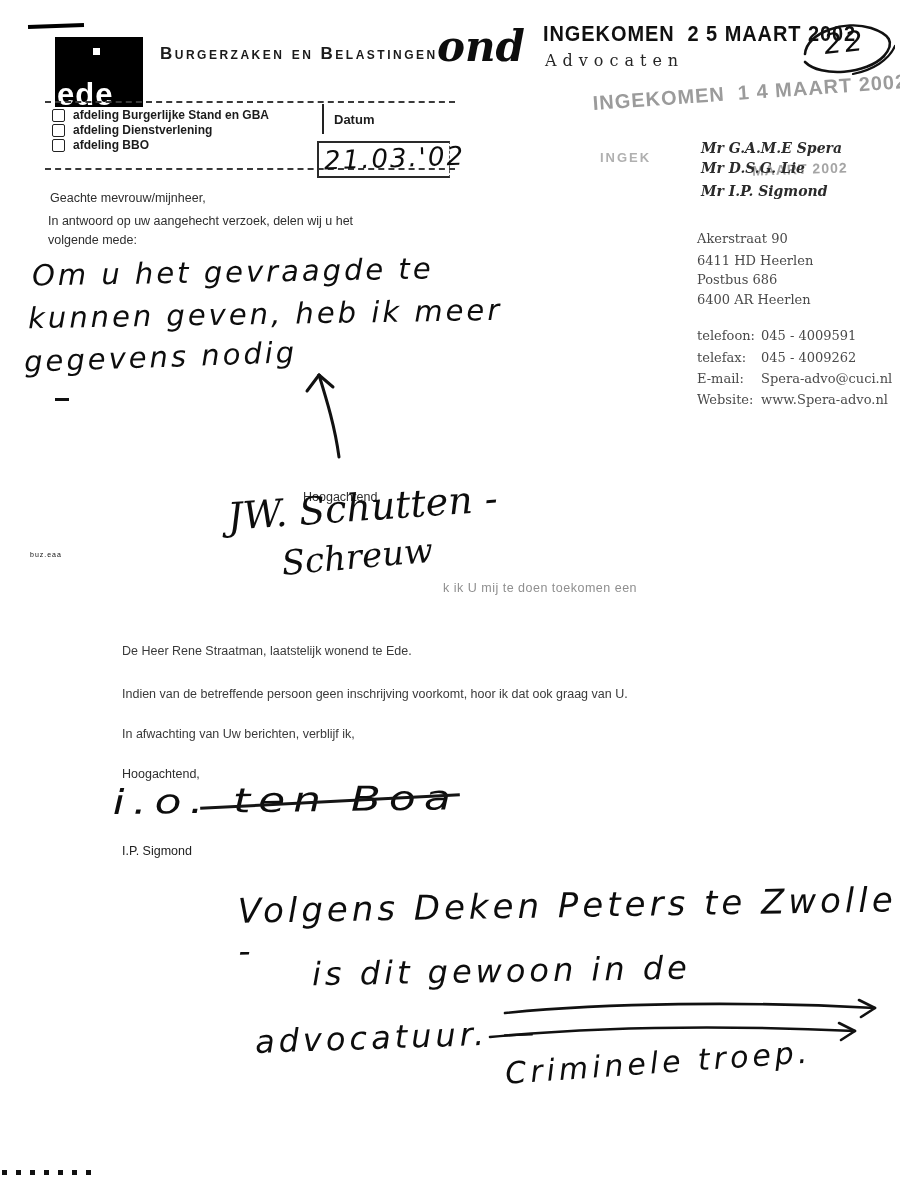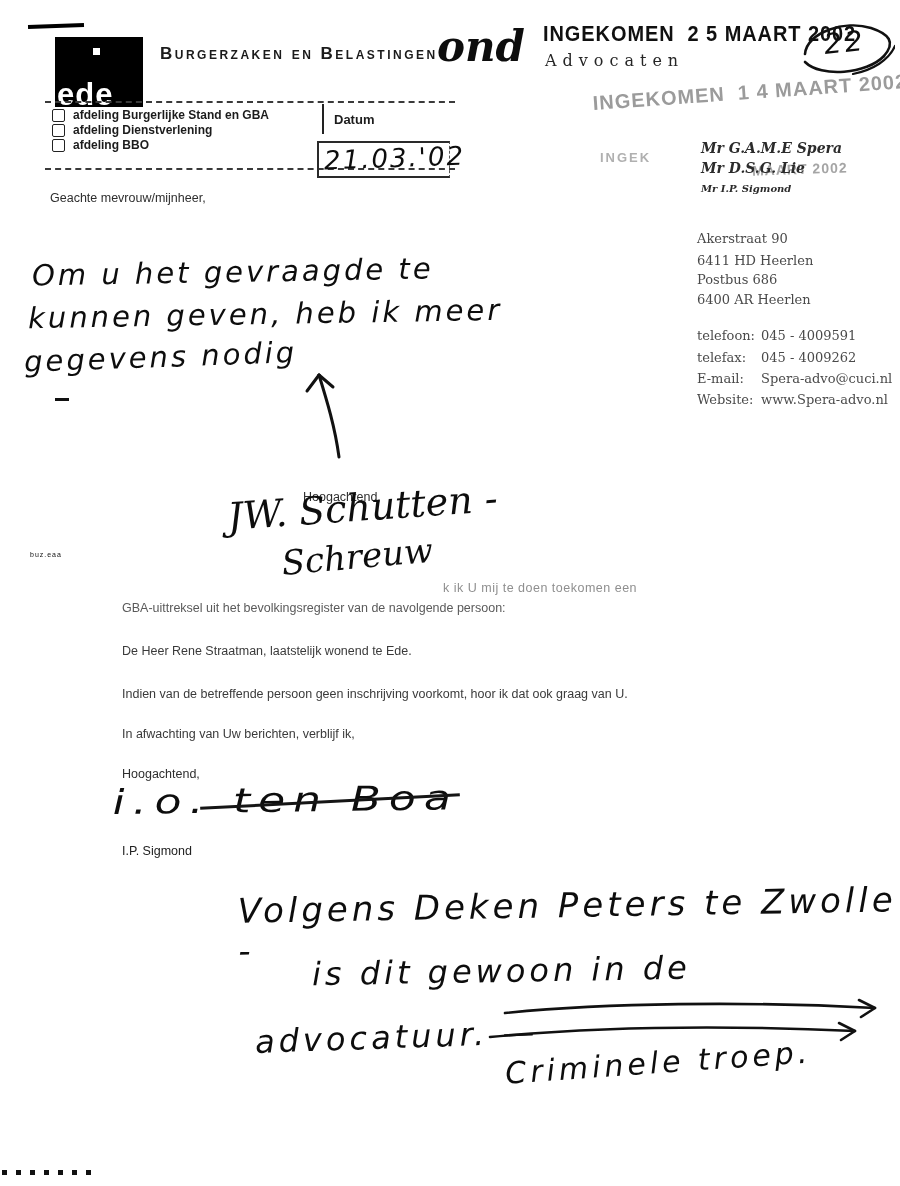--- a/index.html
+++ b/index.html
@@ -71,62 +71,62 @@
   <div class="abs" style="left:334px;top:112px;font-size:13px;font-weight:700;color:#1c1c1c;">Datum</div>
 
   <div class="abs" style="left:317px;top:141px;width:130px;height:33px;border:2px solid #2a2a2a;border-right:1px dashed #555;"></div>
   <div class="abs hw" style="left:324px;top:143px;font-size:26px;letter-spacing:2px;transform:rotate(-2deg);">21.03.'02</div>
 
   <div class="abs stamp" style="left:600px;top:150px;font-size:13px;color:#b0b0b0;letter-spacing:2px;">INGEK</div>
   <div class="abs stamp" style="left:752px;top:161px;font-size:14px;color:#a5a5a5;transform:rotate(-2deg);">MAART 2002</div>
 
   <div class="abs script" style="left:701px;top:140px;font-size:14px;font-weight:700;color:#2b2b2b;">Mr G.A.M.E Spera</div>
   <div class="abs script" style="left:701px;top:160px;font-size:14px;font-weight:700;color:#2b2b2b;">Mr D.S.G. Lie</div>
-  <div class="abs script" style="left:701px;top:183px;font-size:10px;font-weight:700;color:#2b2b2b;">Mr I.P. Sigmond</div>
+  <div class="abs script" style="left:701px;top:183px;font-size:14px;font-weight:700;color:#2b2b2b;">Mr I.P. Sigmond</div>
 
   <div class="abs firm-line" style="left:697px;top:231px;">Akerstraat 90</div>
   <div class="abs firm-line" style="left:697px;top:253px;">6411 HD Heerlen</div>
   <div class="abs firm-line" style="left:697px;top:272px;">Postbus 686</div>
   <div class="abs firm-line" style="left:697px;top:292px;">6400 AR Heerlen</div>
 
   <div class="abs firm-line" style="left:697px;top:328px;">
     <span class="contact-label">telefoon:</span><span>045 - 4009591</span>
   </div>
   <div class="abs firm-line" style="left:697px;top:350px;">
     <span class="contact-label">telefax:</span><span>045 - 4009262</span>
   </div>
   <div class="abs firm-line" style="left:697px;top:371px;">
     <span class="contact-label">E-mail:</span><span>Spera-advo@cuci.nl</span>
   </div>
   <div class="abs firm-line" style="left:697px;top:392px;">
     <span class="contact-label">Website:</span><span>www.Spera-advo.nl</span>
   </div>
 
   <div class="abs body-text" style="left:50px;top:189px;">Geachte mevrouw/mijnheer,</div>
+  <div class="abs body-text" style="left:48px;top:212px;width:345px;">In antwoord op uw aangehecht verzoek, delen wij u het volgende mede:</div>
 
   <div class="abs hw" style="left:32px;top:255px;font-size:29px;letter-spacing:3px;transform:rotate(-1deg);">Om u het gevraagde te</div>
   <div class="abs hw" style="left:28px;top:297px;font-size:29px;letter-spacing:3px;transform:rotate(-1deg);">kunnen geven, heb ik meer</div>
   <div class="abs hw" style="left:24px;top:340px;font-size:29px;letter-spacing:3px;transform:rotate(-2deg);">gegevens nodig</div>
 
   <svg class="abs" style="left:295px;top:365px;" width="60" height="95" viewBox="0 0 60 95">
     <path d="M44,92 C40,62 32,36 24,10" fill="none" stroke="#111" stroke-width="3" stroke-linecap="round"></path>
     <path d="M24,10 L12,26" fill="none" stroke="#111" stroke-width="3" stroke-linecap="round"></path>
     <path d="M24,10 L38,22" fill="none" stroke="#111" stroke-width="3" stroke-linecap="round"></path>
   </svg>
 
   <div class="abs" style="left:55px;top:398px;width:14px;height:3px;background:#111;"></div>
 
   <div class="abs body-text" style="left:303px;top:488px;">Hoogachtend,</div>
   <div class="abs script" style="left:226px;top:495px;font-size:38px;transform:rotate(-4deg);transform-origin:left top;">JW. Schutten -</div>
   <div class="abs script" style="left:280px;top:543px;font-size:34px;transform:rotate(-5deg);transform-origin:left top;">Schreuw</div>
 
   <div class="abs" style="left:30px;top:551px;font-size:7px;letter-spacing:1px;color:#111;">buz.eaa</div>
 
   <div class="abs body-text" style="left:443px;top:579px;color:#8f8f8f;letter-spacing:.5px;">k ik U mij te doen toekomen een</div>
-  <div class="abs body-text" style="left:122px;top:599px;width:700px;color:#5a5a5a;">GBA-uittreksel uit het bevolkingsregister van de navolgende persoon:</div>
   <div class="abs body-text" style="left:122px;top:642px;width:700px;color:#3a3a3a;">De Heer Rene Straatman, laatstelijk wonend te Ede.</div>
   <div class="abs body-text" style="left:122px;top:685px;width:720px;color:#3a3a3a;">Indien van de betreffende persoon geen inschrijving voorkomt, hoor ik dat ook graag van U.</div>
   <div class="abs body-text" style="left:122px;top:725px;width:700px;color:#3a3a3a;">In afwachting van Uw berichten, verblijf ik,</div>
   <div class="abs body-text" style="left:122px;top:765px;">Hoogachtend,</div>
 
   <div class="abs hw" style="left:112px;top:782px;font-size:34px;letter-spacing:6px;transform:scaleX(1.3) rotate(-1deg);transform-origin:left top;">i.o. ten Boa</div>
   <div class="abs" style="left:200px;top:800px;width:260px;height:3px;background:#151515;transform:rotate(-3deg);"></div>
   <div class="abs body-text" style="left:122px;top:842px;color:#222;">I.P. Sigmond</div>
 
   <div class="abs hw" style="left:238px;top:885px;font-size:34px;letter-spacing:4px;transform:rotate(-1deg);">Volgens Deken Peters te Zwolle -</div>

